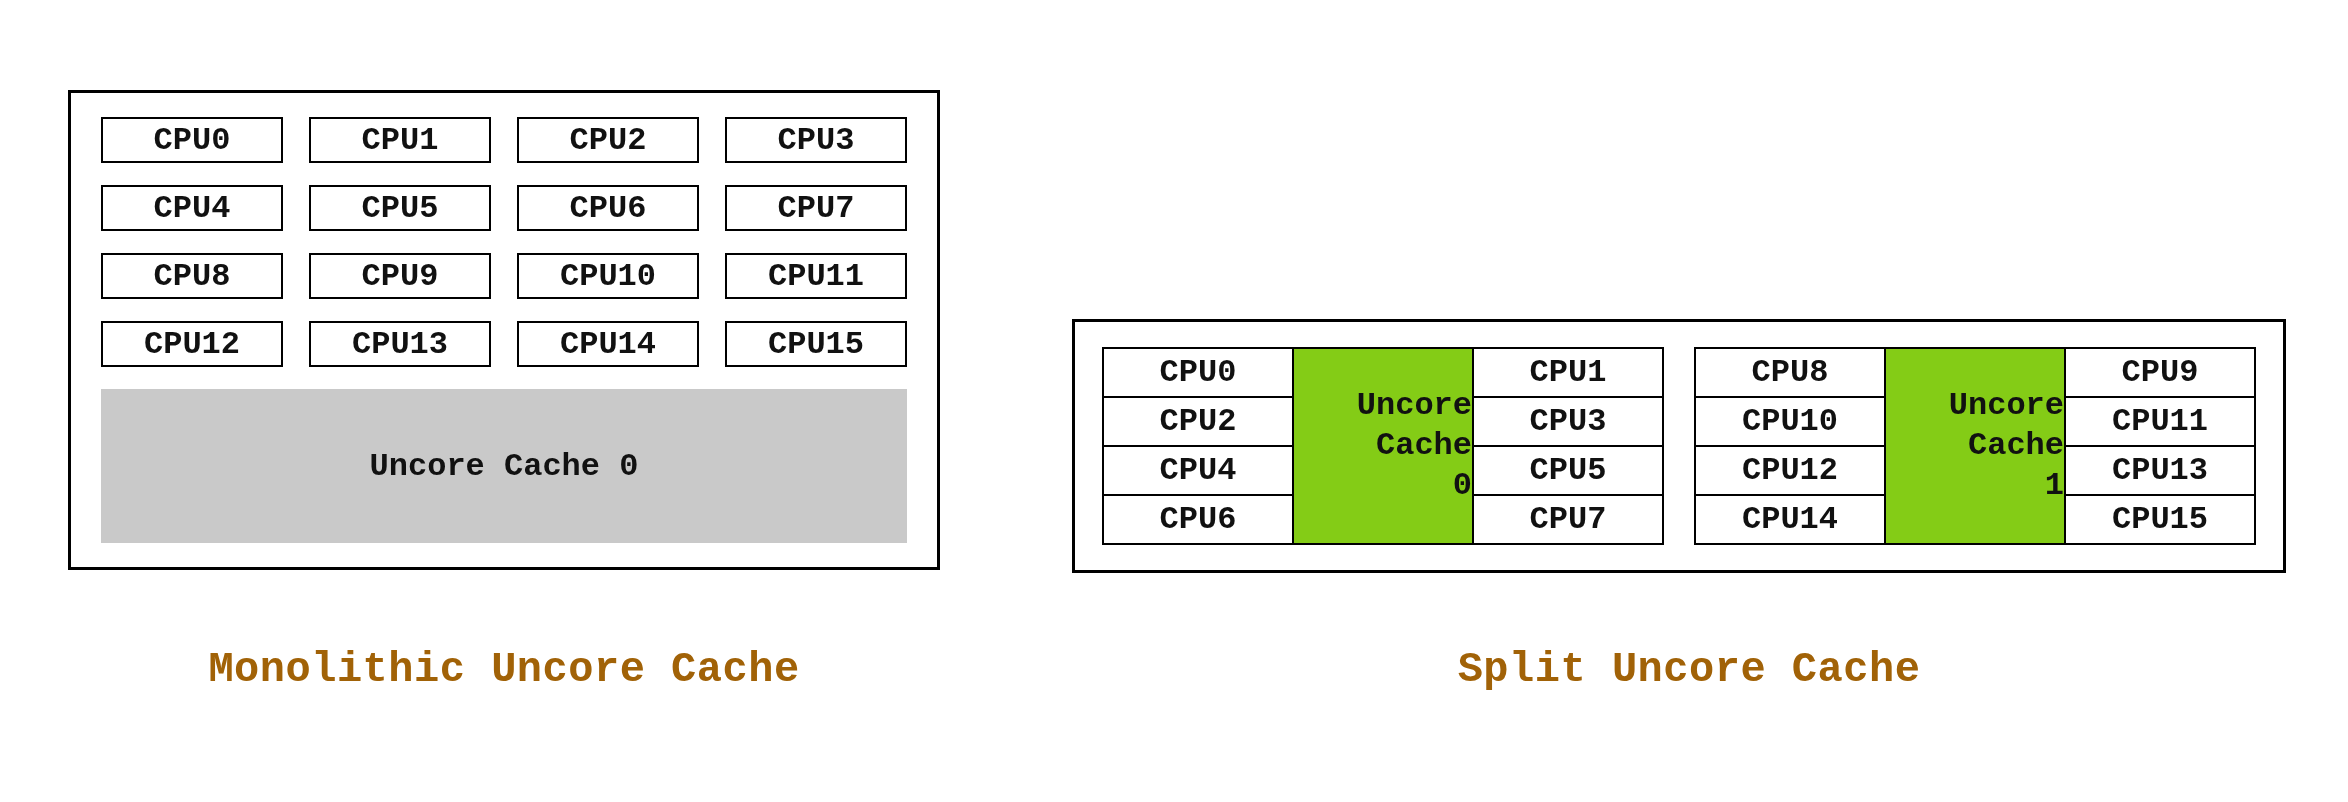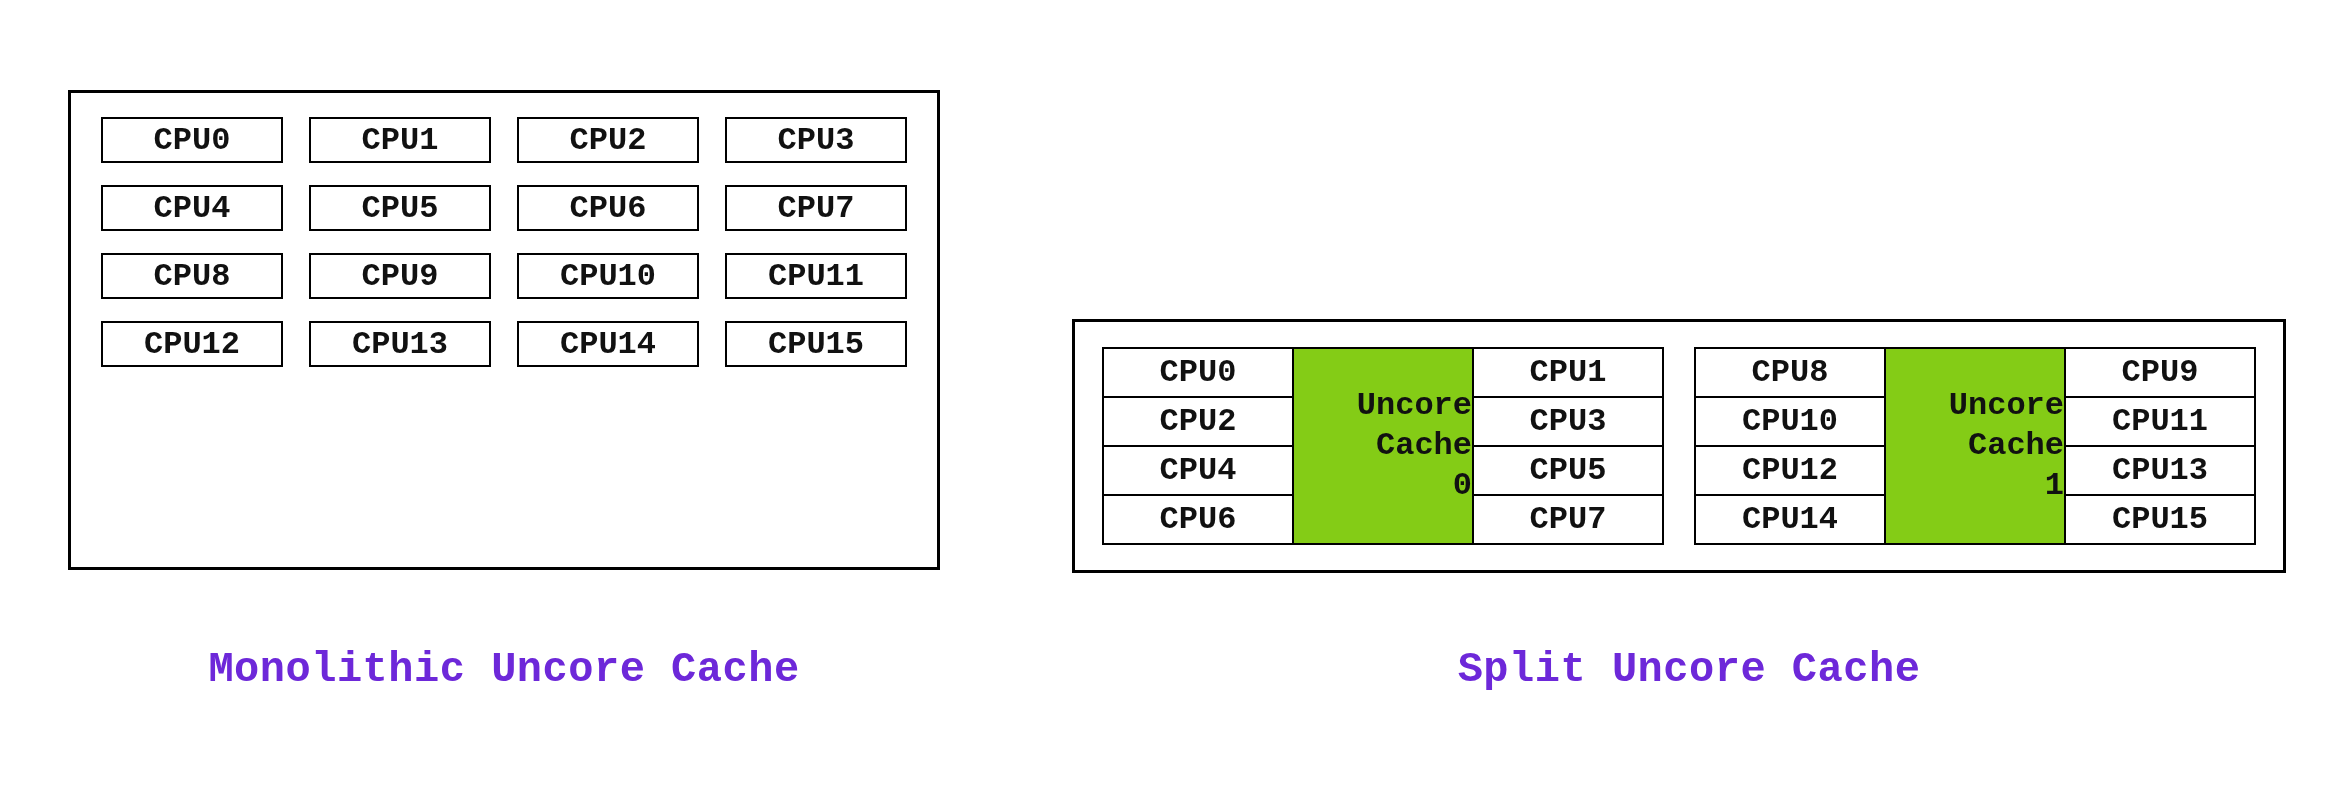--- a/index.html
+++ b/index.html
@@ -60,21 +60,21 @@
     display: flex; flex-direction: column;
     align-items: flex-end; justify-content: center;
     font-weight: bold; font-size: 32px; line-height: 1.25;
     text-align: center;
   }
 
   
   .caption {
     position: absolute; top: 646px;
     font-weight: bold; font-size: 42px;
-    text-align: center; color: #6d28d9;
+    text-align: center; color: #a16207;
     letter-spacing: 0.5px;
   }
   .caption-mono  { left: 68px;   width: 872px;  }
   .caption-split { left: 1082px; width: 1214px; }
 </style>
 </head>
 <body>
 
 <div class="mono-box">
   <div class="cpu-grid">
@@ -88,20 +88,21 @@
     <div class="cpu-cell">CPU7</div>
     <div class="cpu-cell">CPU8</div>
     <div class="cpu-cell">CPU9</div>
     <div class="cpu-cell">CPU10</div>
     <div class="cpu-cell">CPU11</div>
     <div class="cpu-cell">CPU12</div>
     <div class="cpu-cell">CPU13</div>
     <div class="cpu-cell">CPU14</div>
     <div class="cpu-cell">CPU15</div>
   </div>
+  <div class="mono-cache">Uncore Cache 0</div>
 </div>
 <div class="caption caption-mono">Monolithic Uncore Cache</div>
 
 <div class="split-box">
 
   <div class="split-group">
     <div class="cpu-col">
       <div class="scell">CPU0</div>
       <div class="scell">CPU2</div>
       <div class="scell">CPU4</div>

